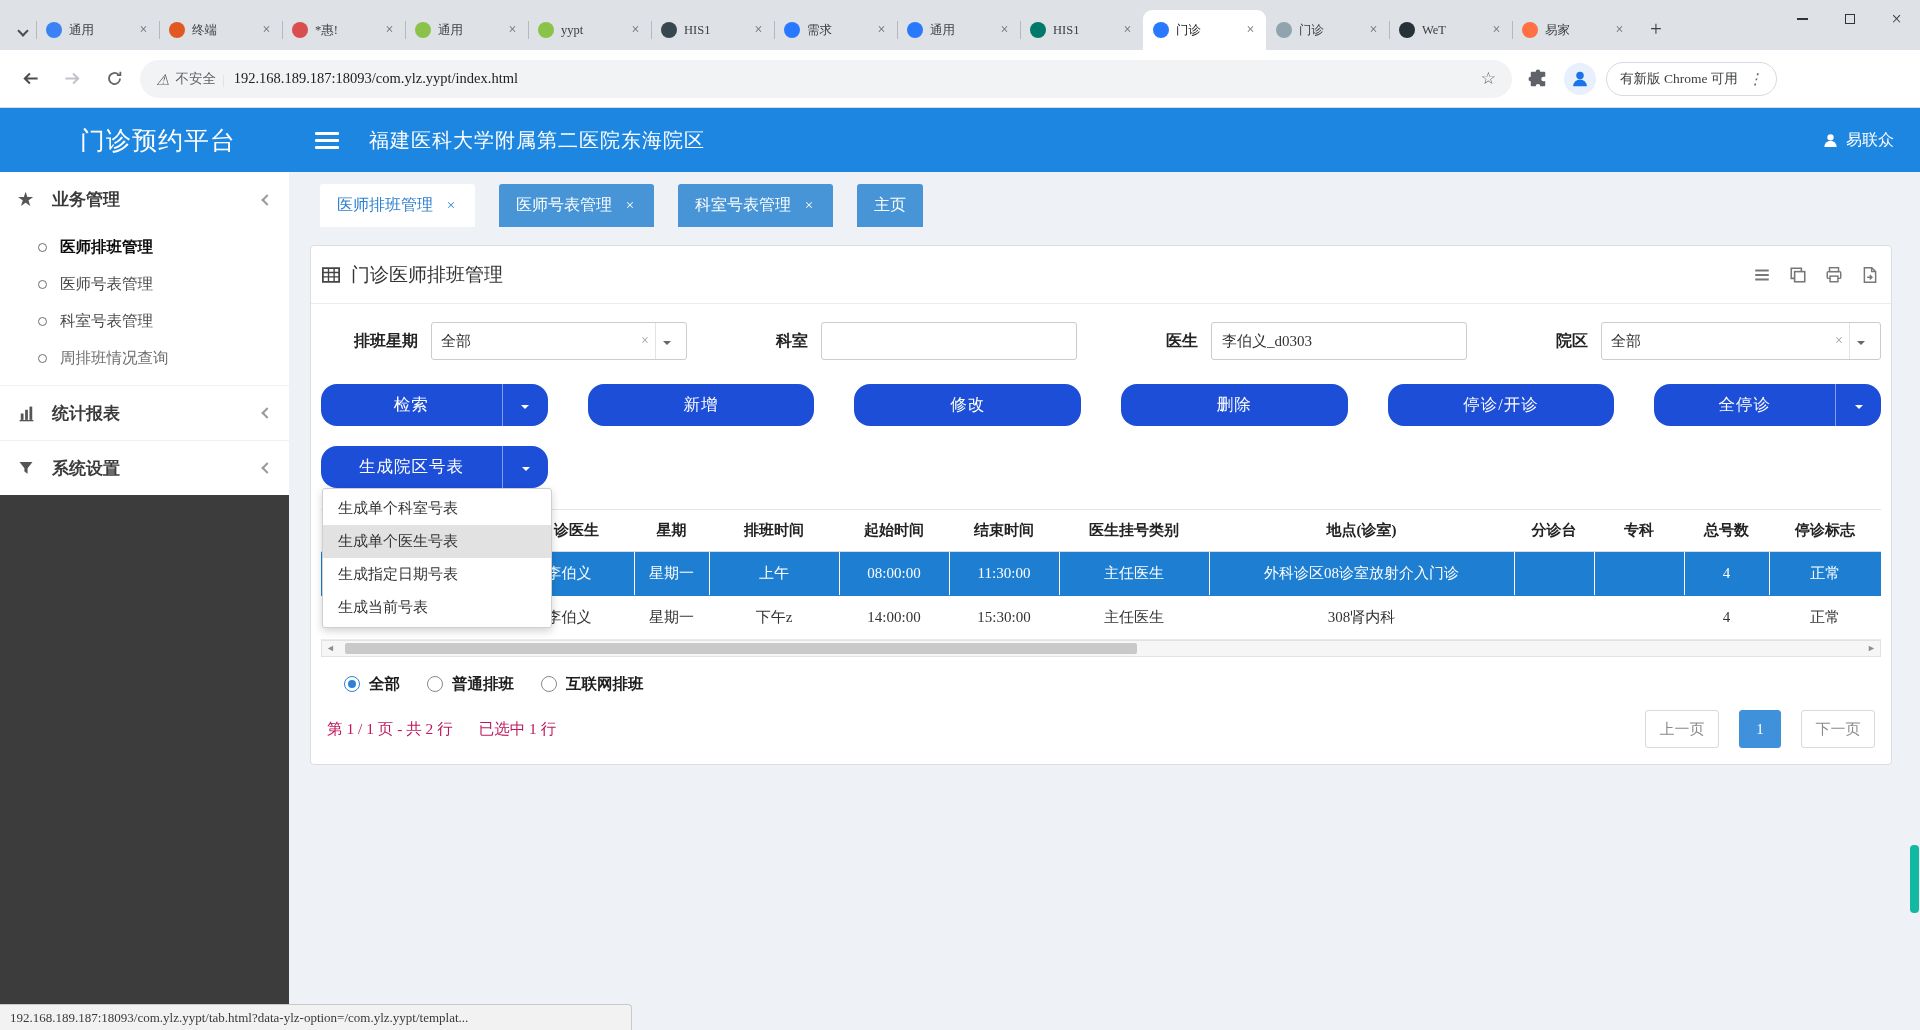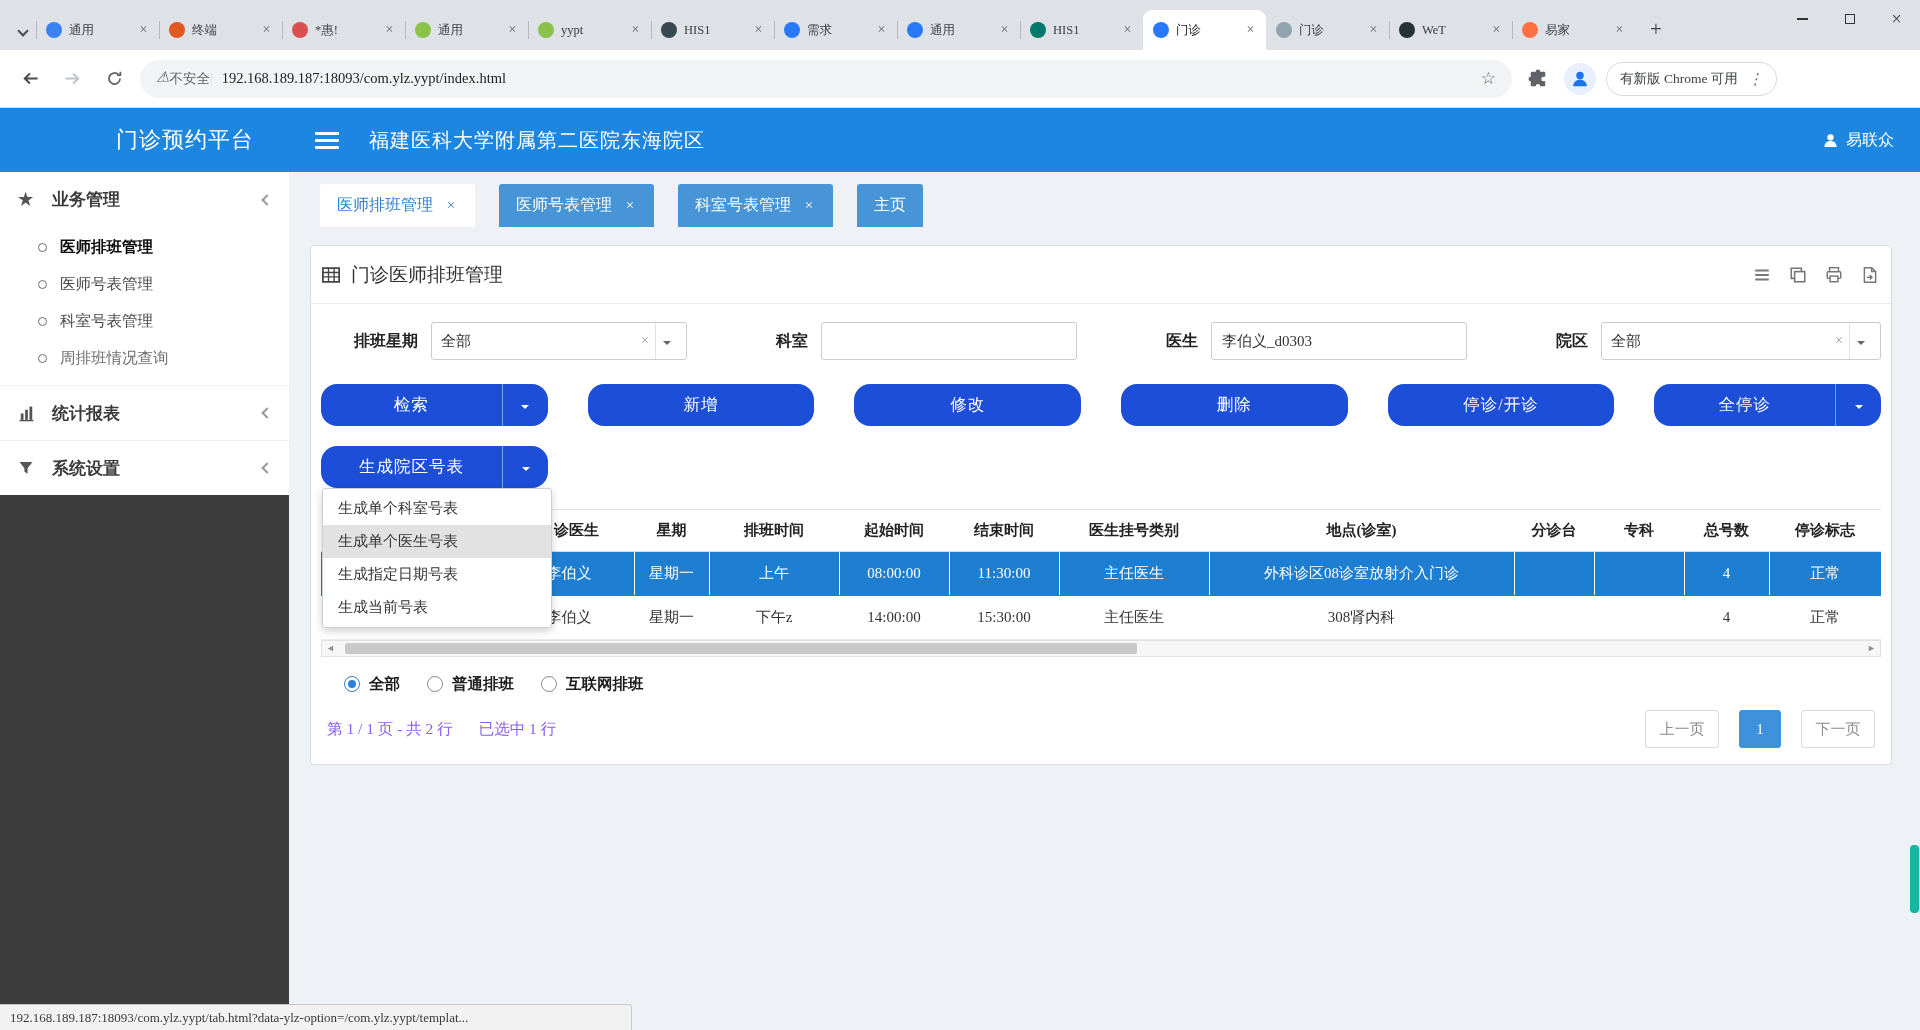--- a/index.html
+++ b/index.html
@@ -24,34 +24,34 @@
   .wincontrols{position:absolute;right:0;top:0;display:flex;height:38px}
   .winbtn{width:47px;display:flex;align-items:center;justify-content:center;color:#333;cursor:pointer}
   .glyph-min{width:11px;border-top:2px solid #333}
   .glyph-max{width:10px;height:10px;border:1.6px solid #333}
   .glyph-x{font-size:18px;line-height:1}
 
   
   .toolbar{position:absolute;top:50px;left:0;right:0;height:58px;background:#fff;border-bottom:1px solid #dadce0;display:flex;align-items:center;padding:0 14px;gap:10px}
   .navbtn{width:32px;height:32px;display:flex;align-items:center;justify-content:center;border-radius:50%;cursor:pointer}
   .omnibox{height:38px;flex:1;max-width:1372px;background:#f1f3f4;border-radius:20px;display:flex;align-items:center;padding:0 16px;gap:9px;cursor:text}
-  .warn{display:flex;align-items:flex-start;color:#5f6368;font-size:13.5px;white-space:nowrap}
+  .warn{display:flex;align-items:flex-end;gap:6px;color:#5f6368;font-size:13.5px;white-space:nowrap}
   .warn-tri{font-size:15px;line-height:1}
   .warn-tri::before{content:"⚠"}
   .omni-url{flex:1;color:#202124;font-size:14.5px;white-space:nowrap;overflow:hidden}
   .omni-star{font-size:17px;color:#5f6368;cursor:pointer}
   .omni-star::before{content:"☆"}
   .avatar{width:32px;height:32px;border-radius:50%;background:#e8f0fe;display:flex;align-items:center;justify-content:center;cursor:pointer}
   .update-chip{height:34px;border:1px solid #d7dade;border-radius:17px;display:flex;align-items:center;gap:10px;padding:0 13px;color:#3c4043;font-size:13.5px;background:#fff;white-space:nowrap;cursor:pointer}
   .kebab{color:#5f6368;font-size:15px;letter-spacing:0}
   .kebab::before{content:"⋮"}
 
   
   .appheader{position:absolute;top:108px;left:0;right:0;height:64px;background:#1d86e0;color:#fff;display:flex;align-items:center}
-  .brand{width:289px;padding-left:116px;font-size:22px;letter-spacing:1px;white-space:nowrap}
+  .brand{width:289px;padding-left:80px;font-size:25px;letter-spacing:1px;white-space:nowrap}
   .hamburger{width:24px;margin-left:26px;display:flex;flex-direction:column;gap:4px;cursor:pointer}
   .hamburger span{display:block;height:3px;background:#fff;border-radius:1px}
   .hospital{margin-left:30px;font-size:20px;letter-spacing:1px;white-space:nowrap}
   .userchip{margin-left:auto;margin-right:26px;display:flex;align-items:center;gap:7px;font-size:16px;cursor:pointer}
 
   
   .sidebar{position:absolute;top:172px;left:0;width:289px;bottom:0;background:#3c3c3c}
   .sidemenu{background:#fff}
   .sgroup{height:55px;display:flex;align-items:center;padding:0 18px;color:#3a3a3a;font-size:17px;font-weight:600;border-top:1px solid #f1f1f1;cursor:pointer}
   .sgroup:first-child{border-top:none}
@@ -115,21 +115,21 @@
   .htrack{flex:1;height:100%;position:relative;cursor:pointer}
   .hthumb{position:absolute;left:6px;top:2px;bottom:2px;width:52%;background:#c9c9c9;border-radius:2px;cursor:grab}
 
   .radios{display:flex;align-items:center;gap:27px;margin:14px 0 0 33px;height:26px}
   .radio{display:flex;align-items:center;gap:9px;font-size:15.5px;font-weight:700;color:#1d1d1d;cursor:pointer}
   .rdot{width:16px;height:16px;border-radius:50%;border:1px solid #8a8a8a;background:#fff;position:relative;flex:none}
   .rdot.on{border-color:#2f80d6}
   .rdot.on::after{content:"";position:absolute;inset:3px;border-radius:50%;background:#2f80d6}
 
   .pager{display:flex;align-items:center;margin:12px 16px 0 16px;height:40px}
-  .pginfo{font-size:15.5px;color:#8b5cf6;display:flex;gap:26px}
+  .pginfo{font-size:15.5px;color:#be185d;display:flex;gap:26px}
   .pgbtns{margin-left:auto;display:flex;gap:20px}
   .pgbtn{min-width:74px;height:38px;border:1px solid #d9d9d9;background:#fff;color:#8a8a8a;font-size:15px;border-radius:3px;cursor:pointer;padding:0 12px}
   .pgbtn.cur{background:#3f91dc;border-color:#3f91dc;color:#fff;min-width:42px;padding:0}
 
   
   .statusbar{position:absolute;left:0;bottom:0;width:632px;height:26px;background:#f2f2f2;border:1px solid #c9c9c9;border-left:none;border-bottom:none;border-radius:0 4px 0 0;display:flex;align-items:center;padding:0 10px;font-size:13px;color:#3a3a3a;white-space:nowrap;overflow:hidden;z-index:40}
   .vthumb{position:absolute;right:1px;top:845px;width:9px;height:68px;background:#12b8a2;border-radius:4px;z-index:40;cursor:grab}
 </style>
 </head>
 <body>

